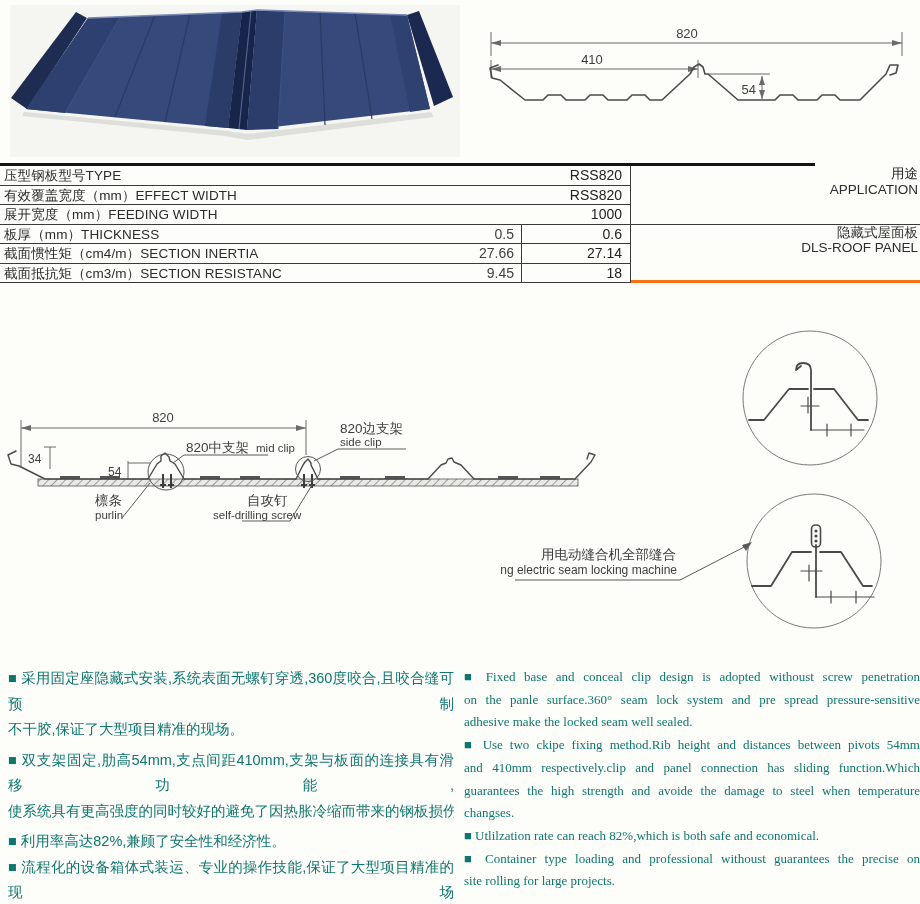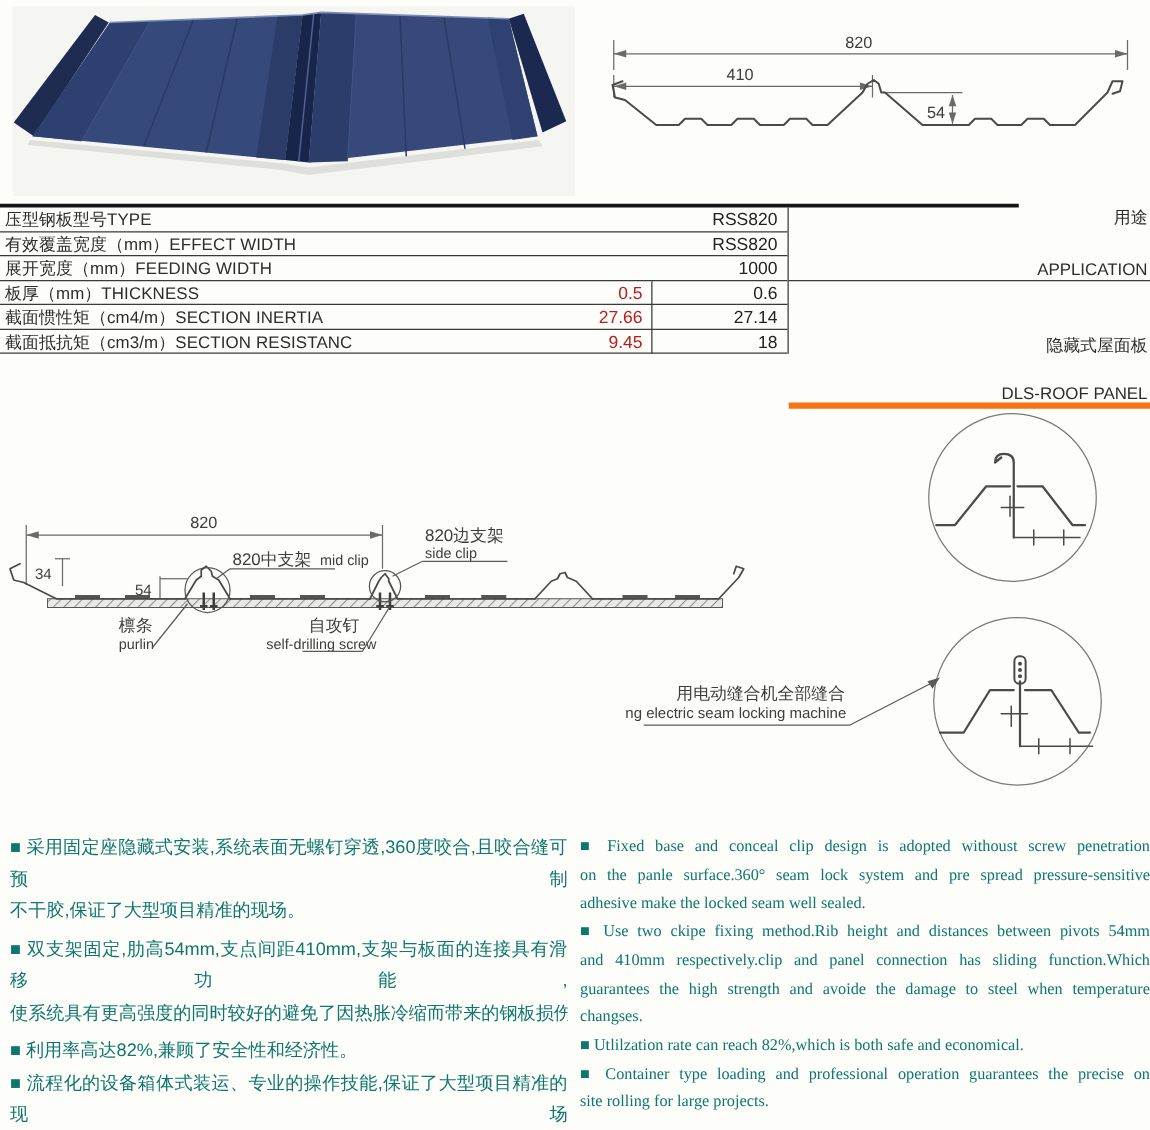--- a/index.html
+++ b/index.html
@@ -7,24 +7,24 @@
        font-family:"Liberation Sans","DejaVu Sans",sans-serif;color:#333;}
   .abs{position:absolute;}
   svg text{font-family:"Liberation Sans","DejaVu Sans",sans-serif;fill:#3d3d3d;}
 
   
   .spec-table{position:absolute;left:0;top:163px;width:815px;height:120px;border-top:3px solid #141414;box-sizing:border-box;}
   .t-left{position:absolute;left:0;top:0;width:630px;}
   .t-row{height:19.5px;border-bottom:1px solid #3a3a3a;box-sizing:border-box;position:relative;}
   .t-row .lbl{position:absolute;left:4px;top:1px;font-size:13.5px;color:#2c2c2c;white-space:nowrap;letter-spacing:0.1px;}
   .t-row .v2{position:absolute;right:8px;top:1px;font-size:14px;color:#222;}
-  .t-row .v1{position:absolute;right:116px;top:1px;font-size:14px;color:#b91c1c;}
+  .t-row .v1{position:absolute;right:116px;top:1px;font-size:14px;color:#404040;}
   .vline-a{position:absolute;left:521px;top:58.5px;width:1px;height:58.5px;background:#3a3a3a;}
   .t-right{position:absolute;left:630px;top:0;width:290px;height:117px;border-left:1px solid #3a3a3a;box-sizing:border-box;}
-  .t-cell{height:58.5px;box-sizing:border-box;border-bottom:1px solid #3a3a3a;display:flex;flex-direction:column;justify-content:space-between;align-items:flex-end;padding-right:2px;}
+  .t-cell{height:58.5px;box-sizing:border-box;border-bottom:1px solid #3a3a3a;display:flex;flex-direction:column;justify-content:flex-start;align-items:flex-end;padding-right:2px;}
   .t-cell div{font-size:13.5px;line-height:15.5px;color:#2c2c2c;white-space:nowrap;}
 
   
   .feat{position:absolute;top:666px;overflow:hidden;color:#0f766e;}
   .feat-cn{left:8px;width:446px;font-size:14.5px;}
   .feat-cn .ln{line-height:25.5px;white-space:nowrap;}
   .feat-cn .ln.j{white-space:normal;text-align:justify;text-align-last:justify;}
   .feat-cn .ln.sp{margin-top:5px;}
   .feat-en{left:464px;width:456px;font-size:13px;}
   .feat-en .ln{line-height:22.7px;white-space:nowrap;font-family:Liberation Serif, serif;}
@@ -127,21 +127,21 @@
       <span class="v1">9.45</span>
       <span class="v2">18</span>
     </div>
   </div>
   <div class="vline-a"></div>
   <div class="t-right">
     <div class="t-cell">
       <div>用途</div>
       <div>APPLICATION</div>
     </div>
-    <div class="t-cell" style="border-bottom:5px solid #f97316;margin-top:44px;">
+    <div class="t-cell" style="border-bottom:3px solid #f97316;">
       <div>隐藏式屋面板</div>
       <div>DLS-ROOF PANEL</div>
     </div>
   </div>
 </div>
 
 <svg class="abs" style="left:0;top:375px;" width="620" height="165" viewBox="0 0 620 165">
   <defs>
     <pattern id="hatch" width="6" height="6" patternUnits="userSpaceOnUse" patternTransform="rotate(45)">
       <rect width="6" height="6" fill="#e9e9e5"></rect>
@@ -272,15 +272,15 @@
 
 <div class="feat feat-en">
   <div class="ln j">■ Fixed base and conceal clip design is adopted withoust screw penetration</div>
   <div class="ln j">on the panle surface.360°  seam lock system and pre spread pressure-sensitive</div>
   <div class="ln">adhesive make the locked seam well sealed.</div>
   <div class="ln j">■ Use two ckipe fixing method.Rib height and distances between pivots 54mm</div>
   <div class="ln j">and 410mm respectively.clip and panel connection has sliding function.Which</div>
   <div class="ln j">guarantees the high strength and avoide the damage to steel when temperature</div>
   <div class="ln">changses.</div>
   <div class="ln">■ Utlilzation rate can reach 82%,which is both safe and economical.</div>
-  <div class="ln j">■ Container type loading and professional operation guarantees the precise on</div>
+  <div class="ln j">■ Container type loading and professional withoust guarantees the precise on</div>
   <div class="ln">site rolling for large projects.</div>
 </div>
 
 </body></html>

